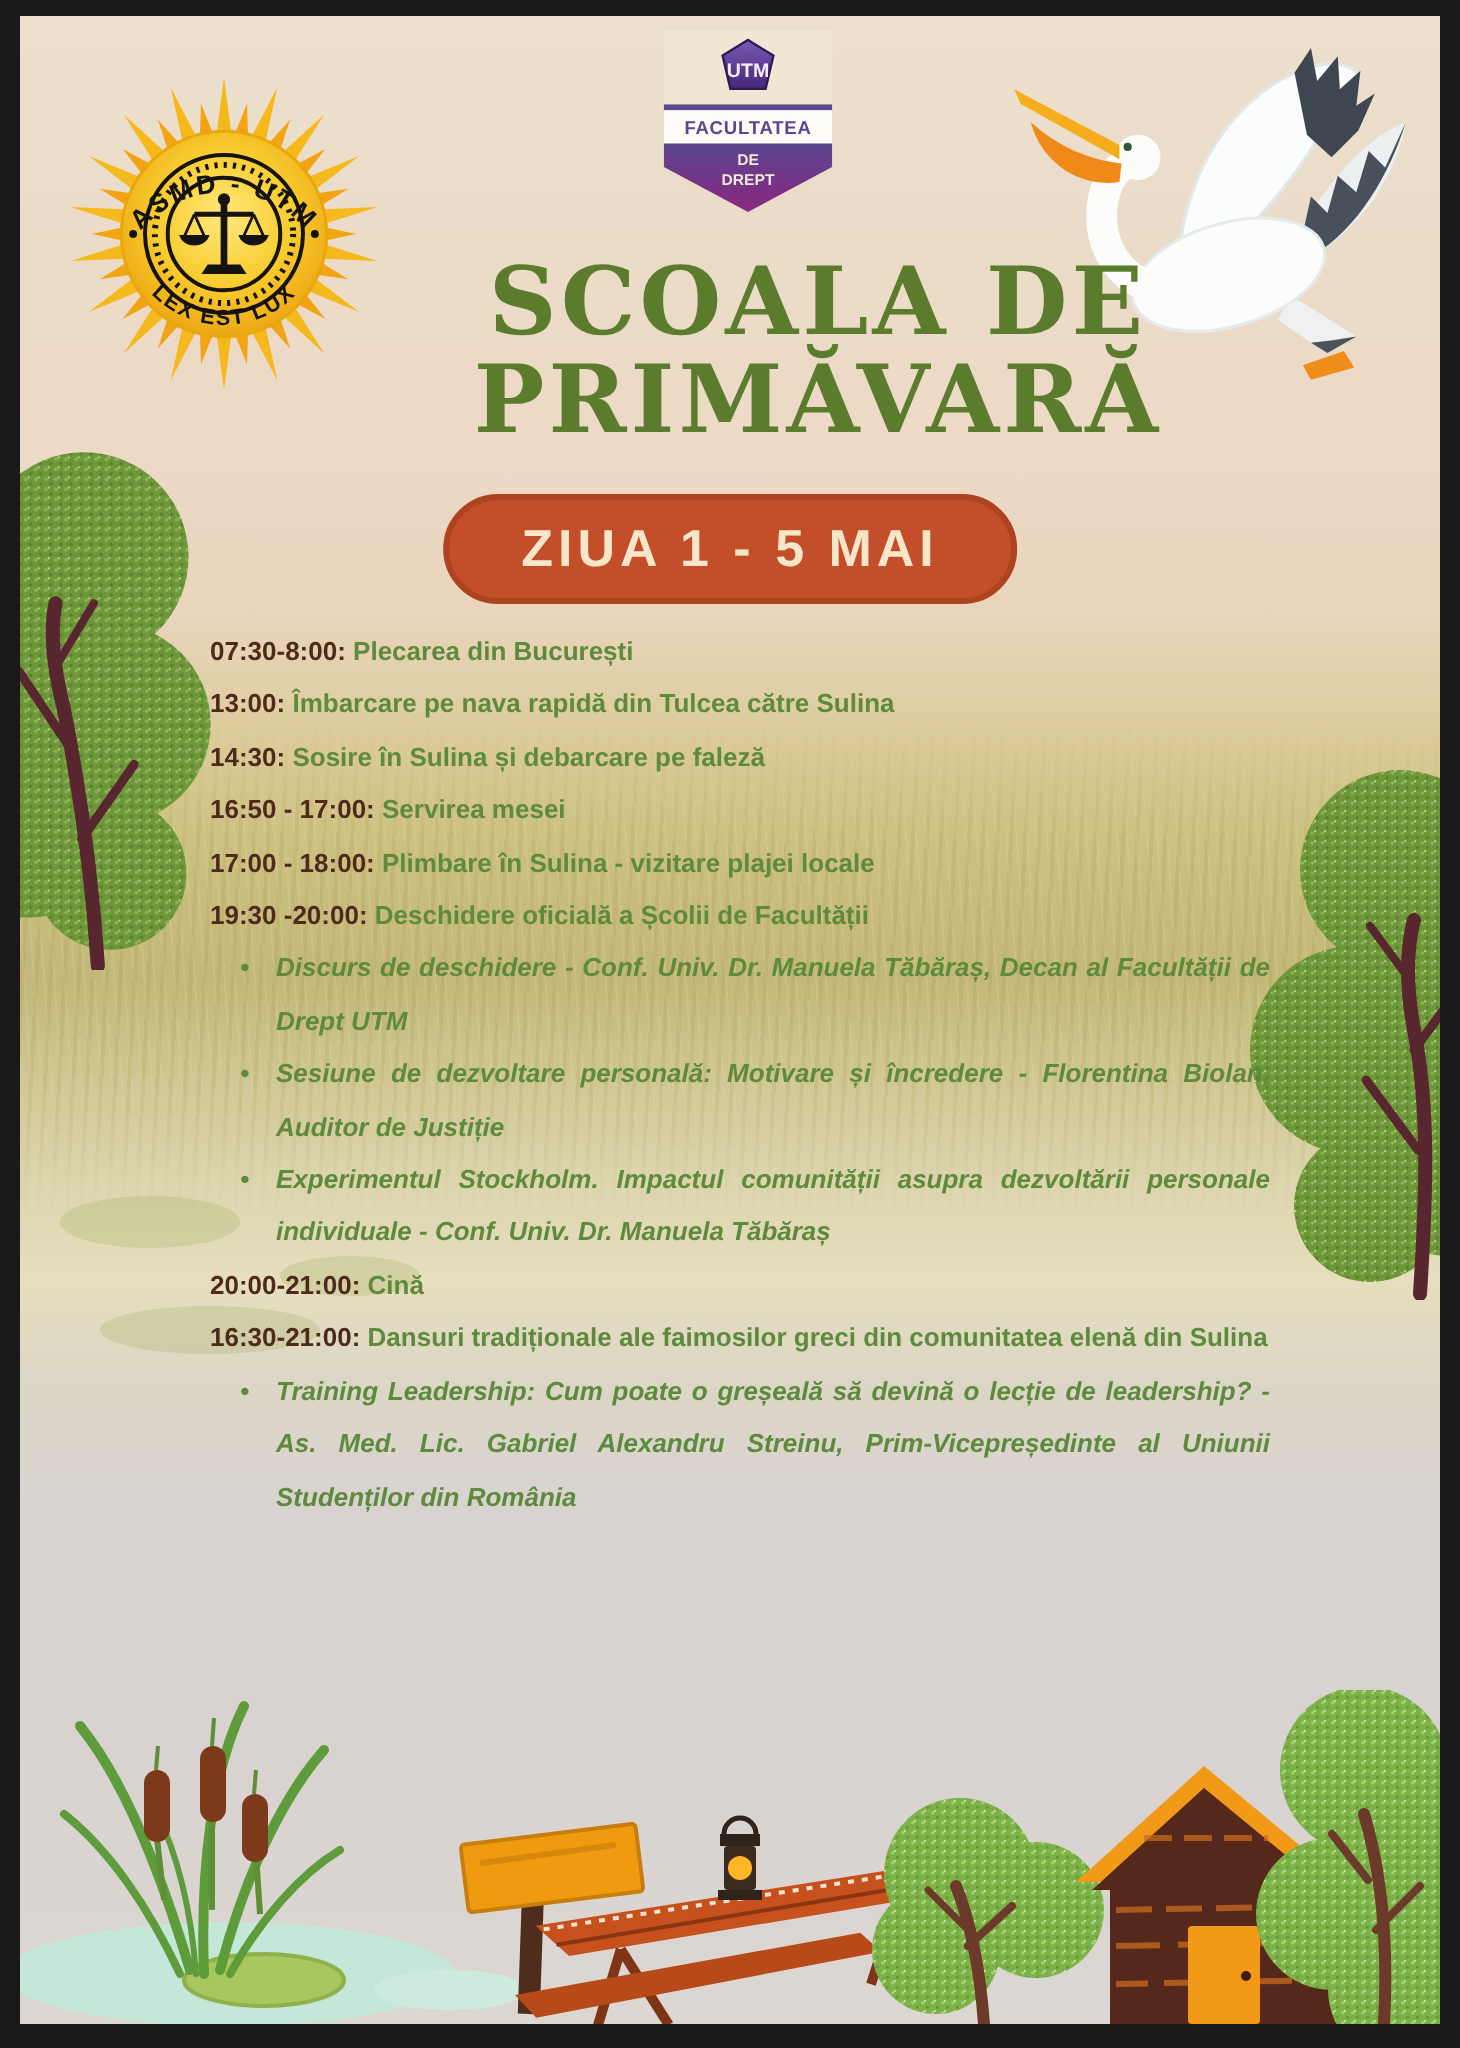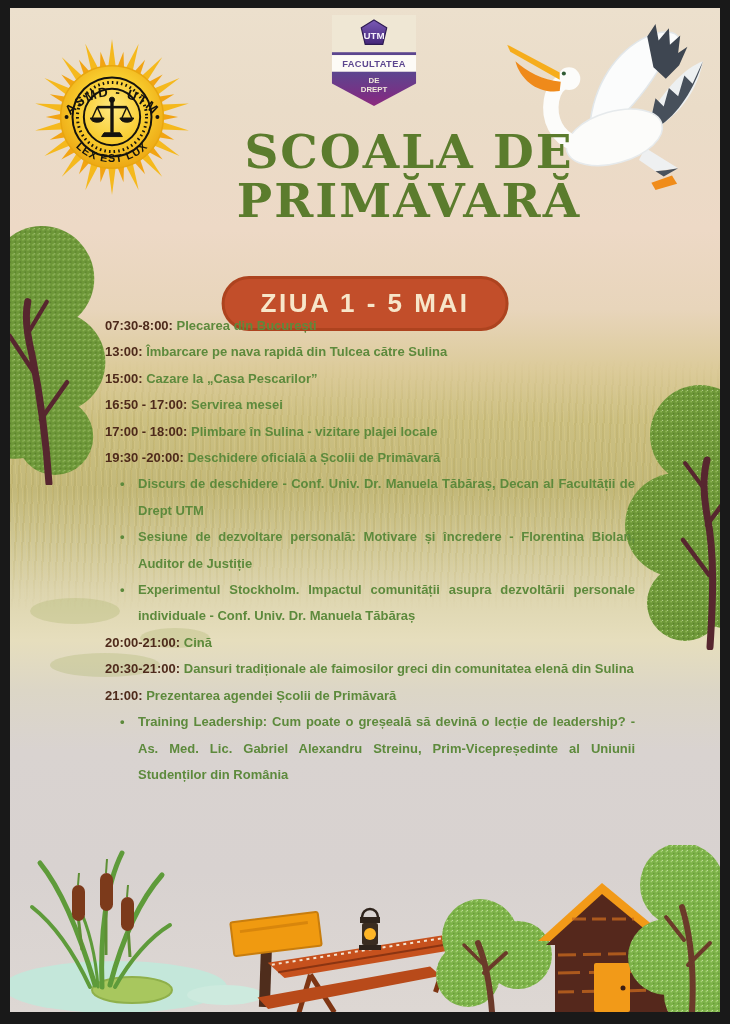--- a/index.html
+++ b/index.html
@@ -26,30 +26,30 @@
   .lilypad{position:absolute;border-radius:50%;background:rgba(170,180,105,0.30);}
   .title{
     position:absolute;left:0;top:120px;width:710px;text-align:center;
     font-family:"DejaVu Serif",serif;font-weight:700;color:#5b7c2d;
     font-size:47px;line-height:1.04;letter-spacing:2px;padding-left:44px;
   }
   .day-badge{
     position:absolute;top:239px;left:50%;transform:translateX(-50%);
     background:#c24e2a;border:3px solid #ad431f;border-radius:28px;
     color:#f7e6c9;font-size:26px;font-weight:700;letter-spacing:2.5px;
-    padding:9px 36px;white-space:nowrap;margin-top:29px;
+    padding:9px 36px;white-space:nowrap;
   }
   .schedule{
     position:absolute;left:95px;top:305px;width:530px;
     font-size:13px;font-weight:700;line-height:26.4px;
   }
   .schedule p{margin:0;}
   .schedule .t{color:#4e2a1b;}
   .schedule .d{color:#5d8a3c;}
-  .schedule p.bullet{position:relative;padding-left:33px;text-align:justify;}
+  .schedule p.bullet{position:relative;padding-left:33px;text-align:justify;font-style:italic;}
   .schedule p.bullet::before{content:"•";position:absolute;left:15px;color:#5d8a3c;}
   .schedule p.justify{text-align:justify;}
   .decor{position:absolute;}
   svg text{font-family:"Liberation Sans",sans-serif;}
 </style>
 </head>
 <body>
 
 <div class="poster">
 
@@ -234,30 +234,29 @@
         <path d="M94,200 L68,165" stroke-width="4.5"></path>
         <path d="M92,150 L118,115" stroke-width="4.5"></path>
         <path d="M90,115 L70,88" stroke-width="4"></path>
       </g>
     </svg>
   </div>
 
   <div class="schedule">
       <p class=""><span class="t">07:30-8:00: </span><span class="d">Plecarea din București</span></p>
       <p class=""><span class="t">13:00: </span><span class="d">Îmbarcare pe nava rapidă din Tulcea către Sulina</span></p>
-      <p class=""><span class="t">15:00: </span><span class="d">Cazare la „Casa Pescarilor”</span></p>
+      <p class=""><span class="t">14:30: </span><span class="d">Sosire în Sulina și debarcare pe faleză</span></p>
       <p class=""><span class="t">16:50 - 17:00: </span><span class="d">Servirea mesei</span></p>
       <p class=""><span class="t">17:00 - 18:00: </span><span class="d">Plimbare în Sulina - vizitare plajei locale</span></p>
-      <p class=""><span class="t">19:30 -20:00: </span><span class="d">Deschidere oficială a Școlii de Primăvară</span></p>
+      <p class=""><span class="t">19:30 -20:00: </span><span class="d">Deschidere oficială a Școlii de Facultății</span></p>
       <p class="bullet"><span class="d">Discurs de deschidere - Conf. Univ. Dr. Manuela Tăbăraș, Decan al Facultății de Drept UTM</span></p>
       <p class="bullet"><span class="d">Sesiune de dezvoltare personală: Motivare și încredere -  Florentina Biolan, Auditor de Justiție</span></p>
       <p class="bullet"><span class="d">Experimentul Stockholm. Impactul comunității asupra dezvoltării personale individuale - Conf. Univ. Dr. Manuela Tăbăraș</span></p>
       <p class=""><span class="t">20:00-21:00: </span><span class="d">Cină</span></p>
-      <p class=" justify"><span class="t">20:30-21:00: </span><span class="d">Dansuri tradiționale ale faimosilor greci din comunitatea elenă din Sulina</span></p>
-      <p class=""><span class="t">21:00: </span><span class="d">Prezentarea agendei Școlii de Primăvară</span></p>
+      <p class=" justify"><span class="t">16:30-21:00: </span><span class="d">Dansuri tradiționale ale faimosilor greci din comunitatea elenă din Sulina</span></p>
       <p class="bullet"><span class="d">Training Leadership: Cum poate o greșeală să devină o lecție de  leadership? - As. Med. Lic. Gabriel Alexandru Streinu, Prim-Vicepreședinte al Uniunii Studenților din România</span></p>
     </div>
 
   <div class="decor" style="left:0;top:837px;width:710px;height:167px;">
     <svg viewBox="0 0 710 167" width="710" height="167">
       <defs>
         <pattern id="stip2" width="5" height="5" patternUnits="userSpaceOnUse">
           <rect width="5" height="5" fill="#7cb248"></rect>
           <circle cx="1.4" cy="1.4" r="0.9" fill="#a3cf74"></circle>
           <circle cx="3.7" cy="3.6" r="0.8" fill="#699a39"></circle>

